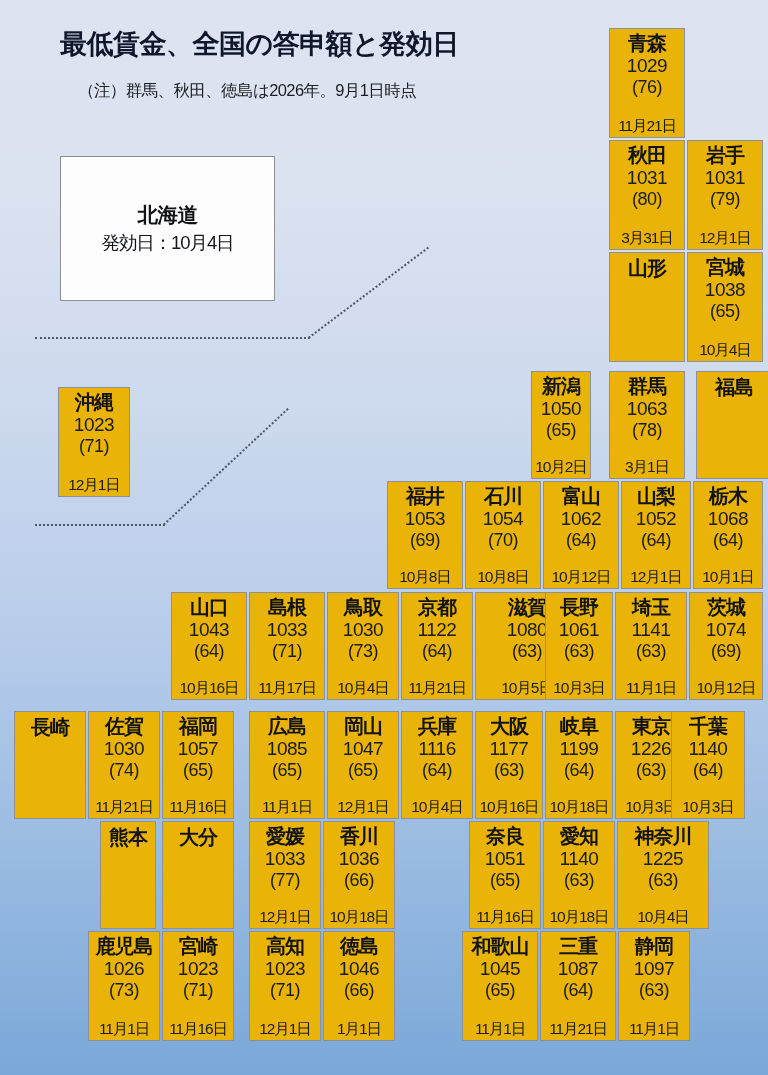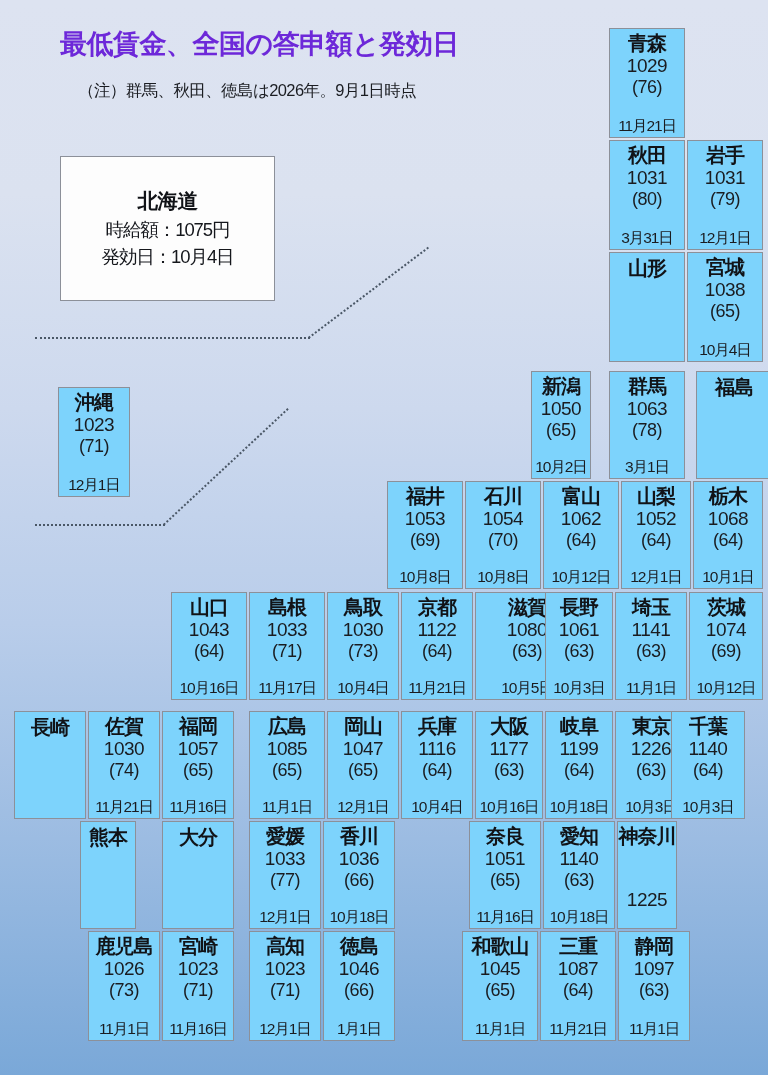--- a/index.html
+++ b/index.html
@@ -7,35 +7,35 @@
     width:768px;height:1075px;overflow:hidden;
     font-family:"Liberation Sans","DejaVu Sans",sans-serif;
     background:linear-gradient(180deg,#dde3f1 0%,#dbe2f0 18%,#cdd9ee 38%,#b9cdea 58%,#9cbce2 78%,#7aa8d8 100%);
     position:relative;
   }
   #stage{position:absolute;left:0;top:0;width:768px;height:1075px;}
 
   
   .title{
     position:absolute;left:60px;top:26px;width:520px;
-    font-size:27px;font-weight:bold;color:#6d28d9;
+    font-size:27px;font-weight:bold;color:#0f172a;
     letter-spacing:-0.5px;white-space:nowrap;
   }
   .note{
     position:absolute;left:78px;top:80px;width:520px;
     font-size:16.5px;color:#1b1d22;letter-spacing:-0.6px;white-space:nowrap;
   }
 
   
   .dotline{position:absolute;height:0;border-top:2.5px dotted #4a5766;transform-origin:0 0;}
 
   
   .cell{
     position:absolute;
-    background:#7dd3fc;
+    background:#eab308;
     border:1.6px solid #8c9099;
     box-sizing:border-box;
     display:flex;flex-direction:column;align-items:center;
     padding-top:3px;
     overflow:hidden;
   }
   .cell .nm{
     font-size:20px;font-weight:bold;color:#111317;
     letter-spacing:-1px;line-height:1.12;white-space:nowrap;
   }
@@ -72,21 +72,20 @@
 
   <div id="dotlines">
       <div class="dotline" style="left: 35px; top: 337px; width: 275px; transform: rotate(0deg);"></div>
       <div class="dotline" style="left: 308px; top: 337px; width: 150px; transform: rotate(-37deg);"></div>
       <div class="dotline" style="left: 35px; top: 524px; width: 130px; transform: rotate(0deg);"></div>
       <div class="dotline" style="left: 163px; top: 524px; width: 170px; transform: rotate(-43deg);"></div>
     </div>
 
   <div class="callout" style="left:60px;top:156px;width:215px;height:145px;">
     <div class="nm">北海道</div>
-    <div class="ln">時給額：1075円</div>
     <div class="ln">発効日：10月4日</div>
   </div>
 
   <div id="cells">
       <div class="cell" style="left: 609px; top: 28px; width: 76px; height: 110px;">
         <div class="nm">青森</div>
         <div class="wg">1029</div>
         <div class="up">(76)</div>
         <div class="dt">11月21日</div>
       </div>
@@ -254,21 +253,21 @@
         <div class="wg">1226</div>
         <div class="up">(63)</div>
         <div class="dt">10月3日</div>
       </div>
       <div class="cell" style="left: 671px; top: 711px; width: 74px; height: 108px; justify-content: space-between;">
         <div class="nm">千葉</div>
         <div class="wg">1140</div>
         <div class="up">(64)</div>
         <div class="dt">10月3日</div>
       </div>
-      <div class="cell empty" style="left: 80px; top: 821px; width: 56px; height: 108px;">
+      <div class="cell empty" style="left: 100px; top: 821px; width: 56px; height: 108px;">
         <div class="nm">熊本</div>
       </div>
       <div class="cell empty" style="left: 162px; top: 821px; width: 72px; height: 108px;">
         <div class="nm">大分</div>
       </div>
       <div class="cell" style="left: 249px; top: 821px; width: 72px; height: 108px;">
         <div class="nm">愛媛</div>
         <div class="wg">1033</div>
         <div class="up">(77)</div>
         <div class="dt">12月1日</div>
@@ -284,21 +283,21 @@
         <div class="wg">1051</div>
         <div class="up">(65)</div>
         <div class="dt">11月16日</div>
       </div>
       <div class="cell" style="left: 543px; top: 821px; width: 72px; height: 108px;">
         <div class="nm">愛知</div>
         <div class="wg">1140</div>
         <div class="up">(63)</div>
         <div class="dt">10月18日</div>
       </div>
-      <div class="cell" style="left: 617px; top: 821px; width: 60px; height: 108px; gap: 41px;">
+      <div class="cell" style="left: 617px; top: 821px; width: 92px; height: 108px;">
         <div class="nm">神奈川</div>
         <div class="wg">1225</div>
         <div class="up">(63)</div>
         <div class="dt">10月4日</div>
       </div>
       <div class="cell" style="left: 88px; top: 931px; width: 72px; height: 110px;">
         <div class="nm">鹿児島</div>
         <div class="wg">1026</div>
         <div class="up">(73)</div>
         <div class="dt">11月1日</div>

